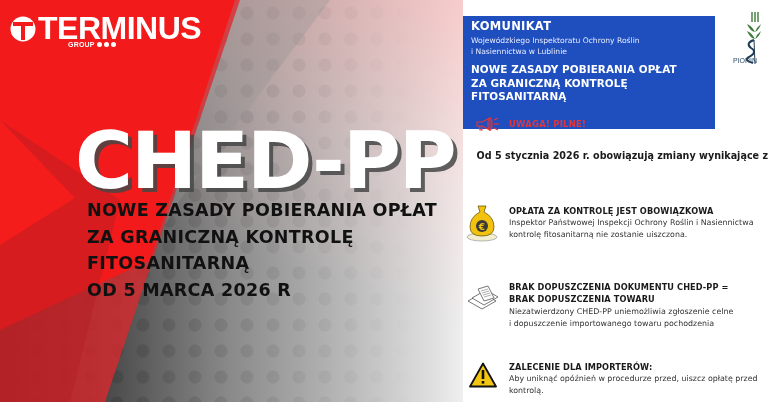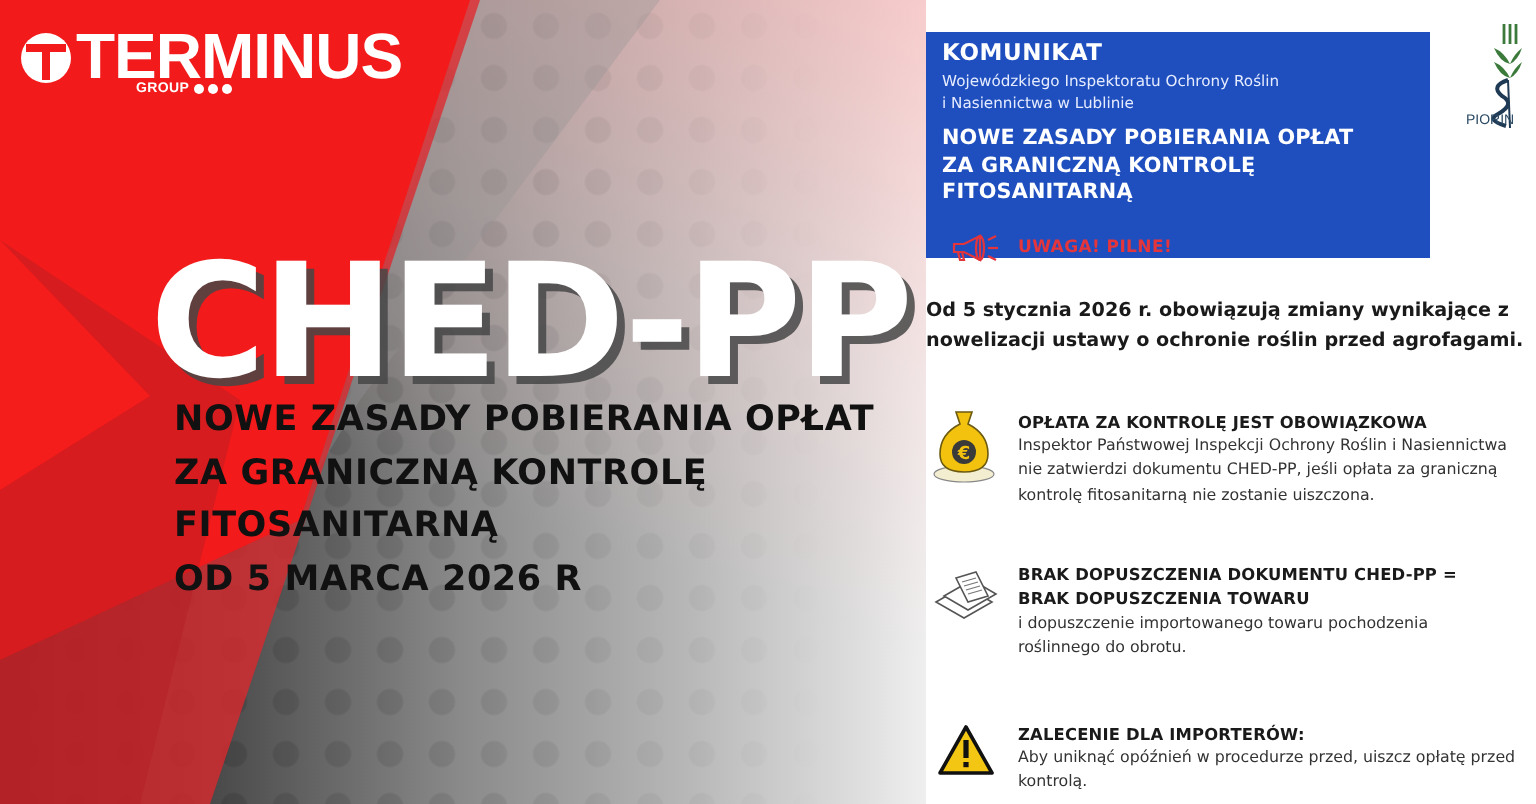--- a/index.html
+++ b/index.html
@@ -90,21 +90,21 @@
   .hb-headline { font-weight: bold; font-size: 10.4px; line-height: 13.5px; margin-top: 6px; letter-spacing: 0.1px; }
 
   .piorin { position: absolute; left: 272px; top: 6px; width: 34px; height: 64px; }
   .piorin-label { position: absolute; left: 270px; top: 57px; font-size: 7px; color: #2b4a64; font-family: "Liberation Sans", sans-serif; }
 
   .alert-row { position: absolute; left: 12px; top: 116px; display: flex; align-items: center; }
   .alert-label { color: #e3353b; font-weight: bold; font-size: 8.5px; margin-left: 8px; letter-spacing: 0.2px; }
 
   .lead {
     position: absolute; left: 0; top: 148px; width: 305px;
-    text-align: left; font-weight: bold; font-size: 9.6px; line-height: 15px; color: #1a1a1a;
+    text-align: right; font-weight: bold; font-size: 9.6px; line-height: 15px; color: #1a1a1a;
   }
 
   .item { position: absolute; left: 0; width: 320px; }
   .item-icon { position: absolute; left: 3px; }
   .item-title { position: absolute; left: 46px; font-weight: bold; font-size: 8.2px; line-height: 12px; color: #1a1a1a; letter-spacing: 0.1px; white-space: nowrap; }
   .item-body { position: absolute; left: 46px; font-size: 7.9px; line-height: 12.3px; color: #333333; white-space: nowrap; }
 </style>
 </head>
 <body>
 
@@ -188,34 +188,32 @@
           <line x1="19" y1="4" x2="23" y2="2"></line>
           <line x1="19" y1="8" x2="24" y2="8"></line>
           <line x1="19" y1="12" x2="23" y2="14"></line>
         </g>
       </svg>
       <span class="alert-label">UWAGA! PILNE!</span>
     </div>
 
     <div class="lead">
       <div>Od 5 stycznia 2026 r. obowiązują zmiany wynikające z</div>
-      <div>nowelizacji ustawy o ochronie roślin przed agrofagami.</div>
     </div>
 
     <div class="item" style="top:204px">
       <svg class="item-icon" style="top:0" width="36" height="38" viewBox="0 0 36 38">
         <ellipse cx="16" cy="33" rx="15" ry="4" fill="#f4eed0" stroke="#888" stroke-width="0.6"></ellipse>
         <path d="M12 2 h8 l-2 6 q10 5 10 15 q0 9 -12 9 q-12 0 -12 -9 q0 -10 10 -15 z" fill="#f2c20f" stroke="#6b5a10" stroke-width="0.8"></path>
         <circle cx="16" cy="22" r="6" fill="#3a3a3a"></circle>
         <text x="16" y="25.5" font-size="9" text-anchor="middle" fill="#f2c20f" font-family="DejaVu Sans, sans-serif" font-weight="bold">€</text>
       </svg>
       <div class="item-title" style="top:1px">OPŁATA ZA KONTROLĘ JEST OBOWIĄZKOWA</div>
       <div class="item-body" style="top:13px">
         <div>Inspektor Państwowej Inspekcji Ochrony Roślin i Nasiennictwa</div>
-        <div>nie zatwierdzi dokumentu CHED-PP, jeśli opłata za graniczną</div>
         <div>kontrolę fitosanitarną nie zostanie uiszczona.</div>
       </div>
     </div>
 
     <div class="item" style="top:281px">
       <svg class="item-icon" style="top:4px" width="36" height="28" viewBox="0 0 36 28">
         <g stroke="#555" stroke-width="0.8" fill="#fff">
           <path d="M2 16 l14 -8 l14 8 l-14 8 z"></path>
           <path d="M6 13 l14 -8 l12 7 l-14 8 z"></path>
           <path d="M12 4 l10 -3 l6 12 l-10 3 z"></path>
@@ -225,22 +223,22 @@
           <line x1="16" y1="8" x2="23" y2="6"></line>
           <line x1="17" y1="10" x2="24" y2="8"></line>
           <line x1="18" y1="12" x2="25" y2="10"></line>
         </g>
       </svg>
       <div class="item-title" style="top:0">
         <div>BRAK DOPUSZCZENIA DOKUMENTU CHED-PP =</div>
         <div>BRAK DOPUSZCZENIA TOWARU</div>
       </div>
       <div class="item-body" style="top:25px">
+        <div>Niezatwierdzony CHED-PP uniemożliwia zgłoszenie celne</div>
         <div>i dopuszczenie importowanego towaru pochodzenia</div>
-        <div>roślinnego do obrotu.</div>
       </div>
     </div>
 
     <div class="item" style="top:360px">
       <svg class="item-icon" style="top:2px; left:6px" width="28" height="26" viewBox="0 0 28 26">
         <path d="M14 1.5 L27 24.5 H1 Z" fill="#f3c613" stroke="#111" stroke-width="1.8" stroke-linejoin="round"></path>
         <rect x="12.7" y="8" width="2.6" height="9" fill="#111"></rect>
         <rect x="12.7" y="19" width="2.6" height="2.6" fill="#111"></rect>
       </svg>
       <div class="item-title" style="top:1px">ZALECENIE DLA IMPORTERÓW:</div>

